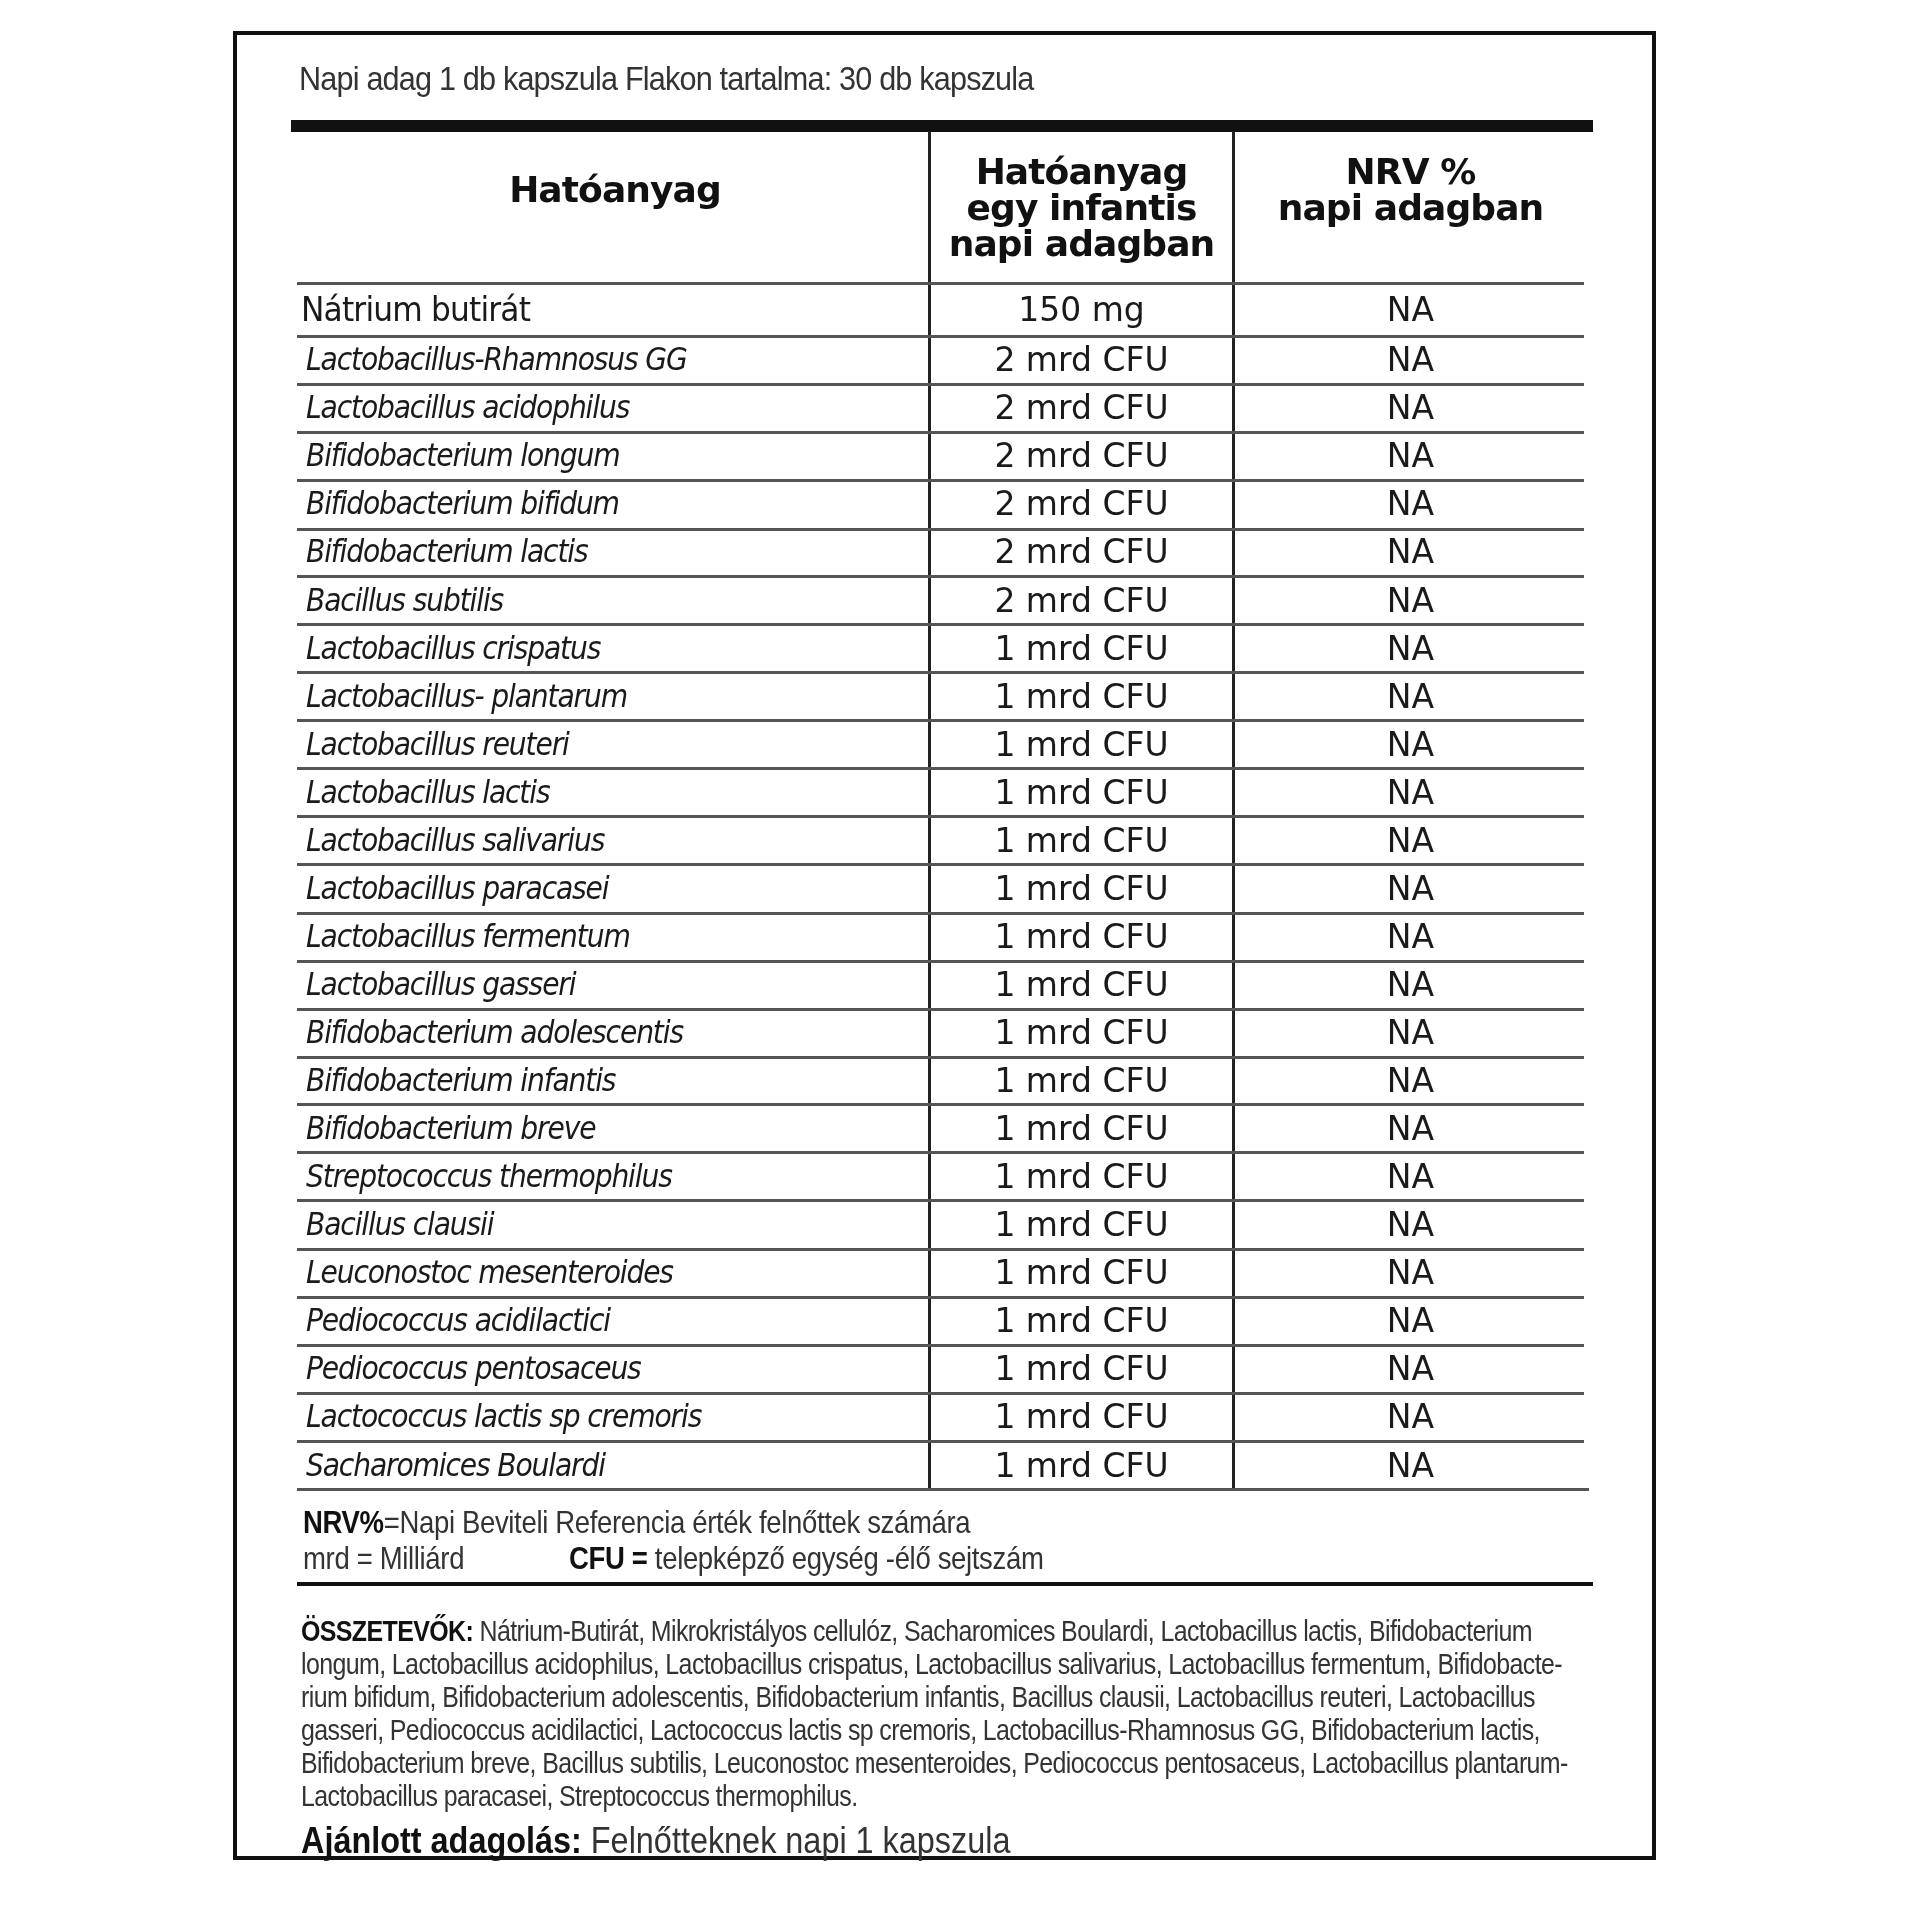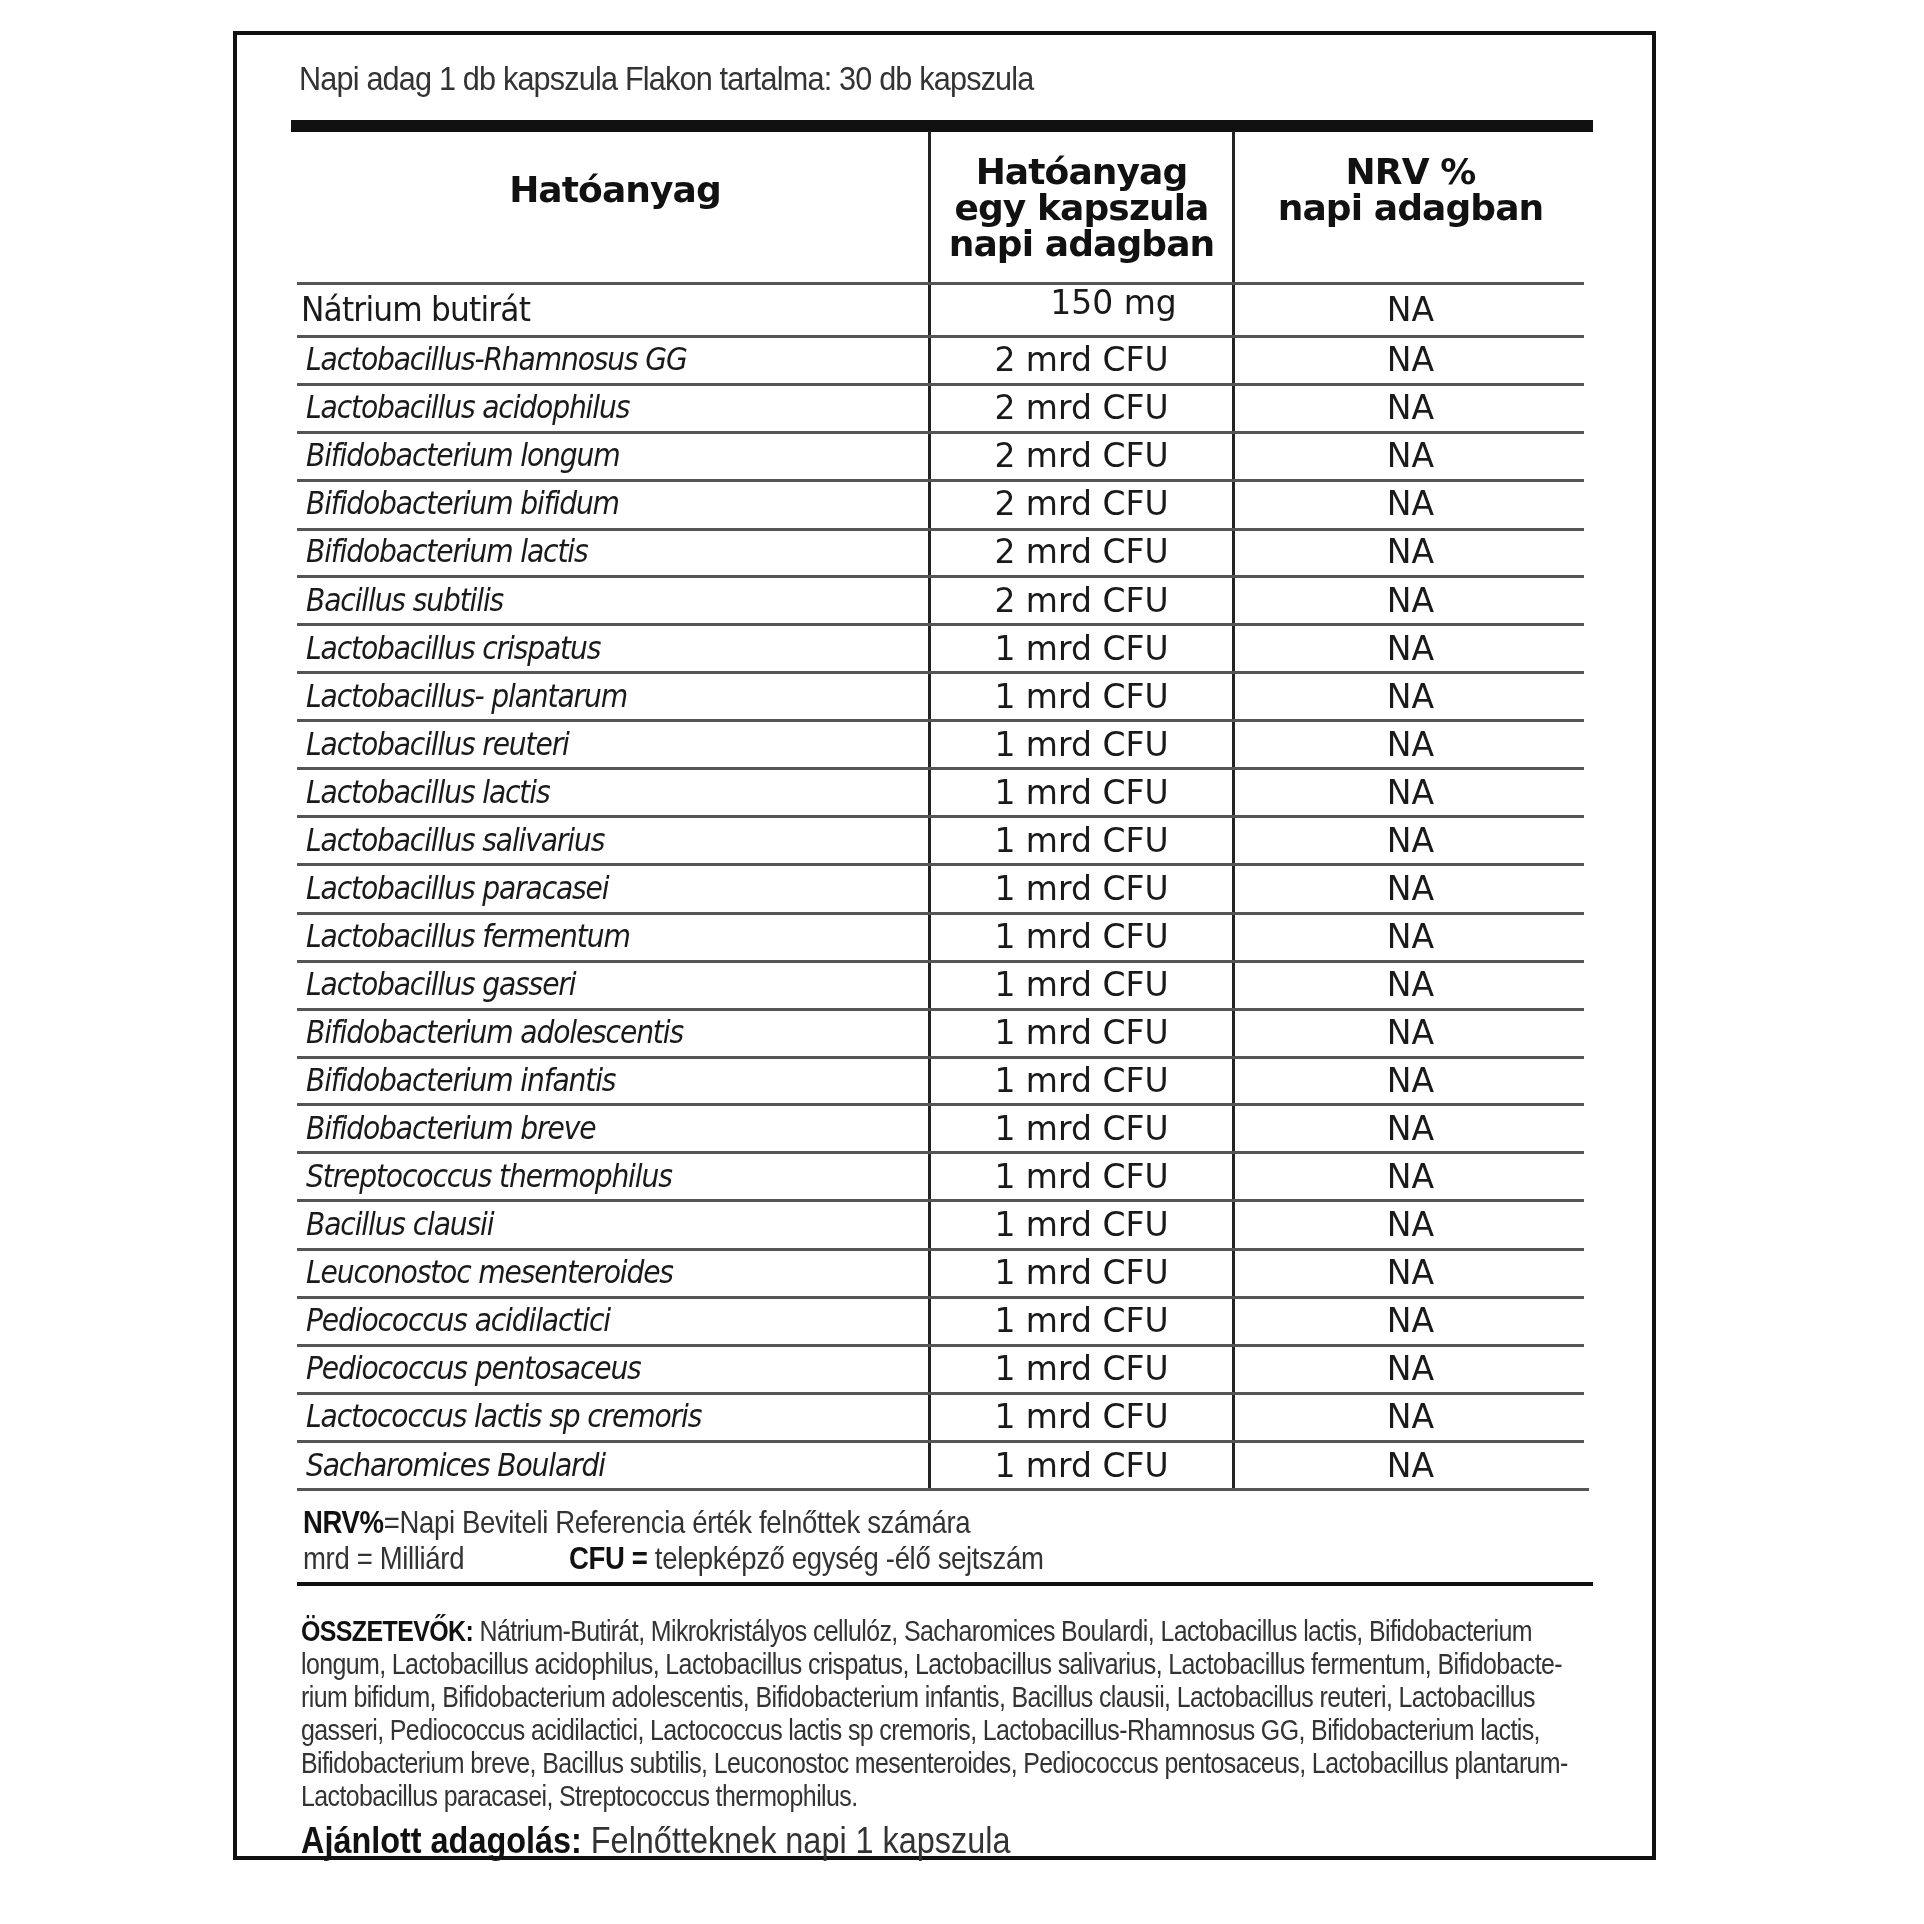--- a/index.html
+++ b/index.html
@@ -40,32 +40,32 @@
 <div class="title">Napi adag 1 db kapszula Flakon tartalma: 30 db kapszula</div>
 
 <div class="thickbar"></div>
 
 <div class="vline" style="left:928px"></div>
 <div class="vline" style="left:1232px"></div>
 
 <div class="hdr" style="left:303px; width:624px; top:172px;">Hatóanyag</div>
 <div class="hdr" style="left:931px; width:301px; top:154px;">
   <div>Hatóanyag</div>
-  <div>egy kapszula</div>
+  <div>egy infantis</div>
   <div>napi adagban</div>
 </div>
 <div class="hdr" style="left:1235px; width:351px; top:154px;">
   <div>NRV %</div>
   <div>napi adagban</div>
 </div>
 
 <div id="rows">
     <div class="hline" style="top: 282px;"></div>
     <div class="cell name plain" style="top: 290px; line-height: 39px;">Nátrium butirát</div>
-    <div class="cell amount" style="top: 283px; line-height: 39px; margin-left: 32px;">150 mg</div>
+    <div class="cell amount" style="top: 290px; line-height: 39px;">150 mg</div>
     <div class="cell nrv" style="top: 290px; line-height: 39px;">NA</div>
     <div class="hline" style="top: 335px;"></div>
     <div class="cell name" style="top: 340px; line-height: 39px;">Lactobacillus-Rhamnosus GG</div>
     <div class="cell amount" style="top: 340px; line-height: 39px;">2 mrd CFU</div>
     <div class="cell nrv" style="top: 340px; line-height: 39px;">NA</div>
     <div class="hline" style="top: 383px;"></div>
     <div class="cell name" style="top: 388px; line-height: 39px;">Lactobacillus acidophilus</div>
     <div class="cell amount" style="top: 388px; line-height: 39px;">2 mrd CFU</div>
     <div class="cell nrv" style="top: 388px; line-height: 39px;">NA</div>
     <div class="hline" style="top: 431px;"></div>

